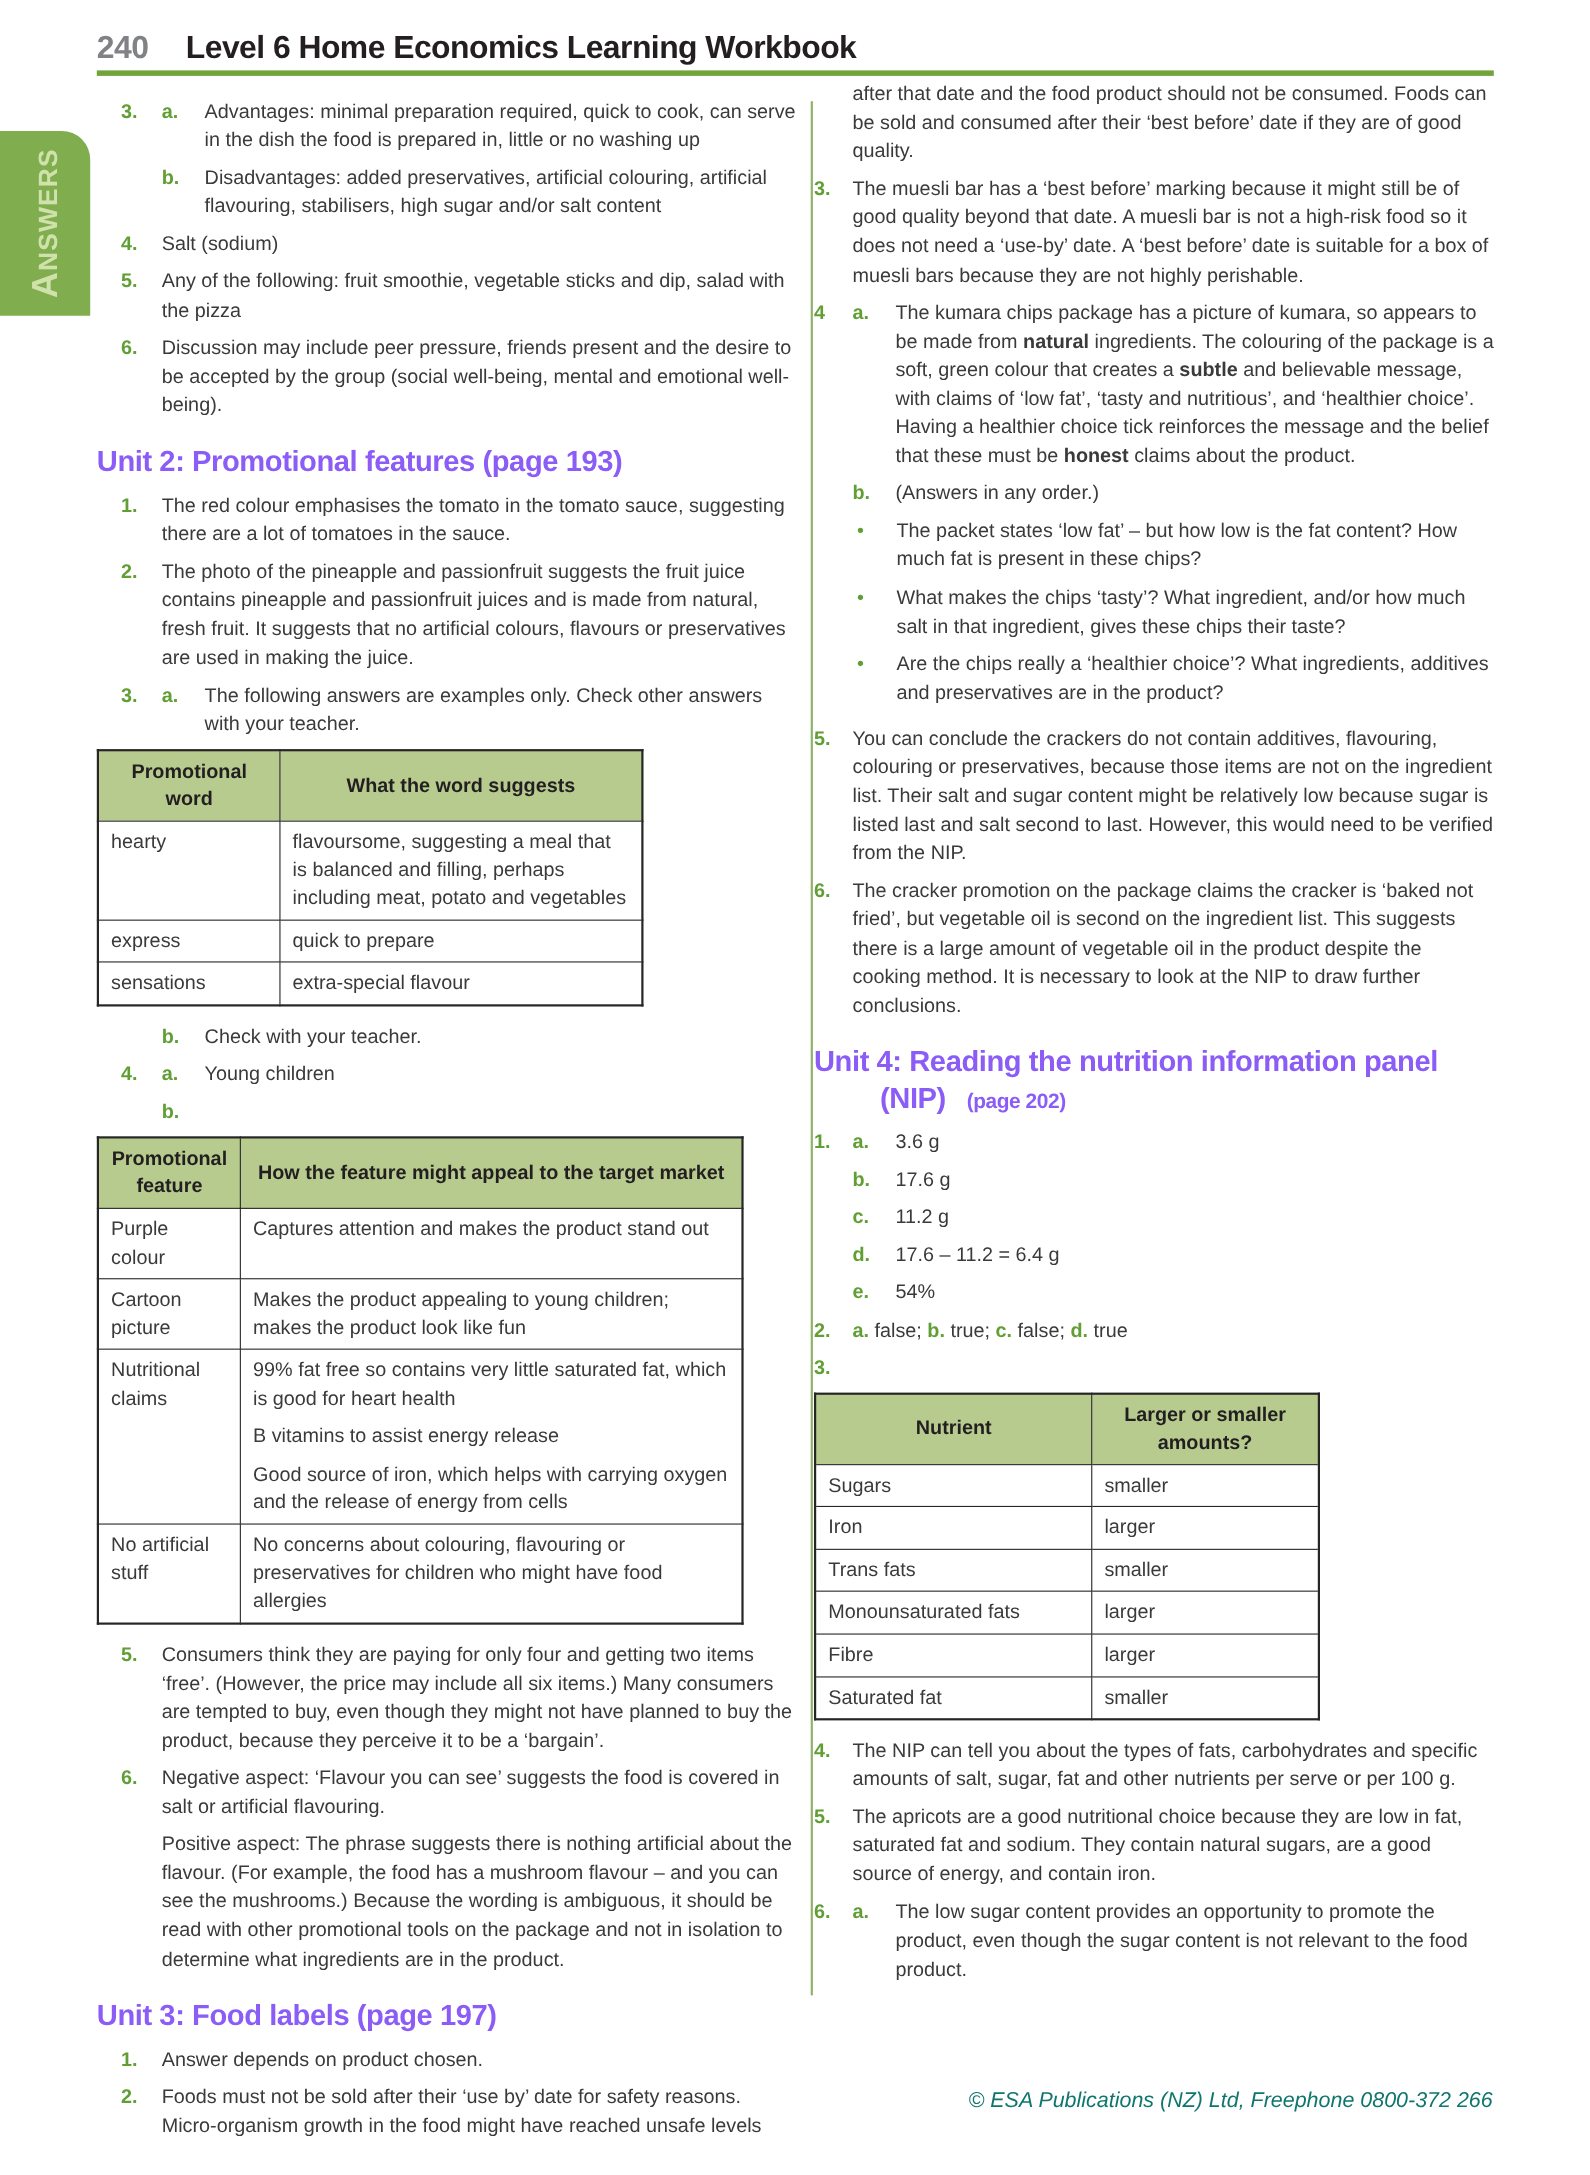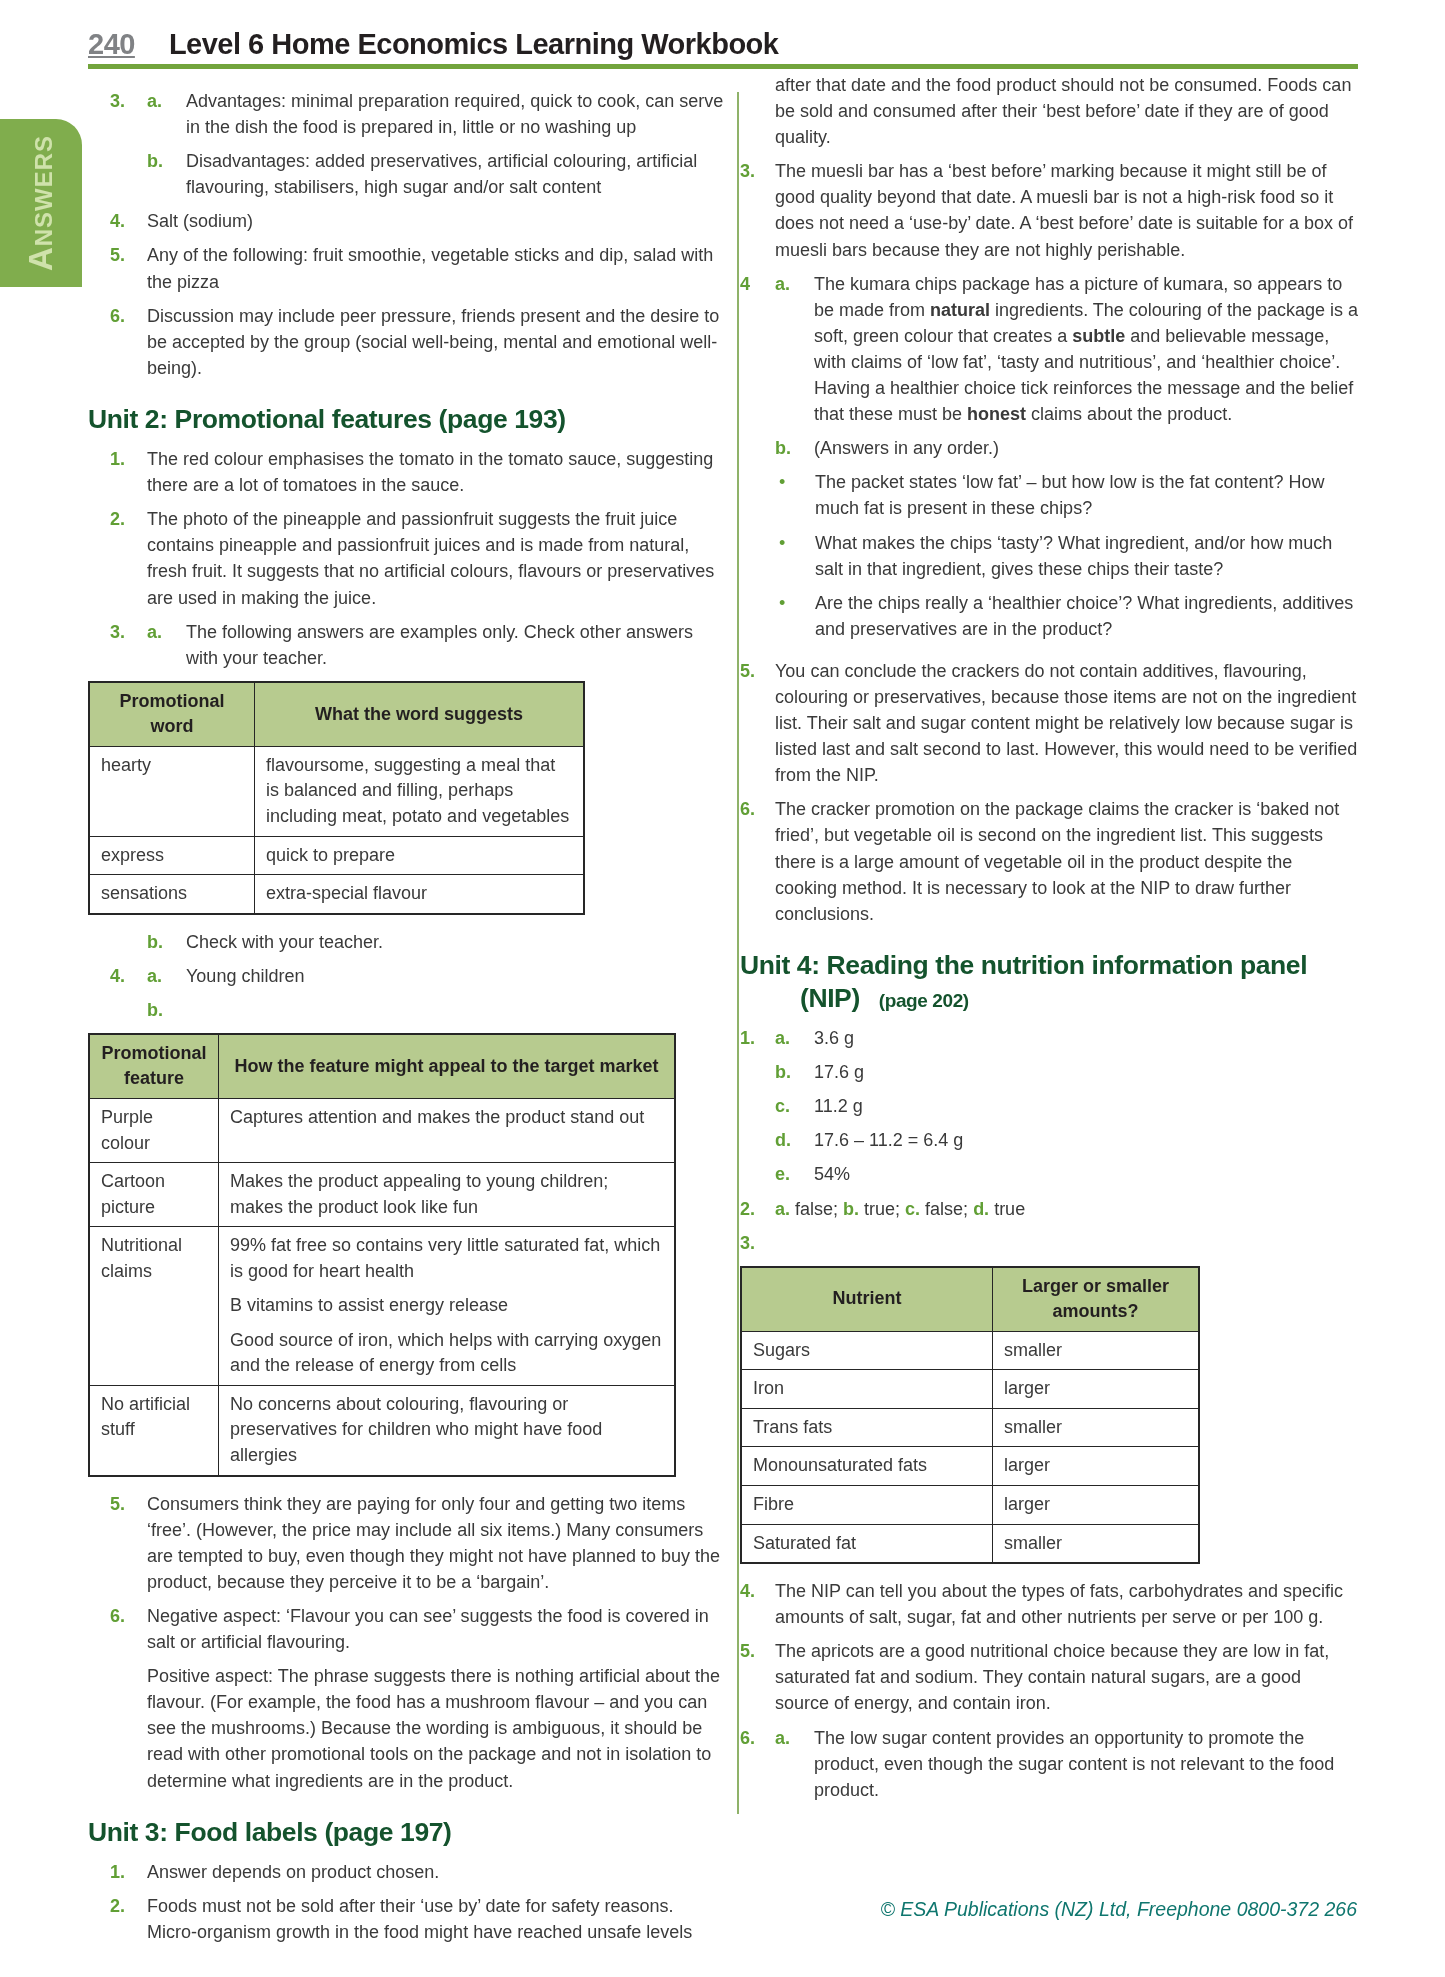--- a/index.html
+++ b/index.html
@@ -1,41 +1,41 @@
 <!DOCTYPE html>
 <html><head>
 <meta charset="utf-8">
 <style>
   html,body{margin:0;padding:0;background:#ffffff;}
   .page{position:relative;width:1445px;height:1977px;background:#ffffff;
         font-family:"Liberation Sans",sans-serif;color:#3a3a3a;overflow:hidden;}
 
   
   .header-row{position:absolute;left:88px;top:28px;width:1270px;display:flex;gap:34px;align-items:baseline;}
-  .page-num{color:#808285;font-size:29px;font-weight:bold;letter-spacing:-0.5px;text-decoration:underline;}
+  .page-num{color:#808285;font-size:29px;font-weight:bold;letter-spacing:-0.5px;}
   .doc-title{color:#231f20;font-size:29px;font-weight:bold;letter-spacing:-0.5px;}
   .header-rule{position:absolute;left:88px;top:64px;width:1270px;height:5px;background:#72a43c;}
 
   
   .answers-tab{position:absolute;left:0;top:119px;width:82px;height:168px;background:#80ad4d;
                border-radius:0 26px 0 0;}
   .tab-text{position:absolute;inset:0;display:flex;align-items:center;justify-content:center;}
   .tab-rot{transform:rotate(-90deg);white-space:nowrap;color:#cfe2ab;font-weight:bold;
            font-size:24px;letter-spacing:1px;}
   .tab-cap{font-size:33px;}
 
   
   .col-divider{position:absolute;left:737px;top:92px;width:2px;height:1722px;background:#8fb269;}
 
   
   .col-left{position:absolute;left:88px;top:88px;width:636px;}
   .col-right{position:absolute;left:740px;top:72px;width:618px;}
   .body-text{font-size:18px;line-height:1.45;}
 
-  .unit-heading{color:#14532d;font-size:26.5px;font-weight:bold;letter-spacing:-0.4px;
+  .unit-heading{color:#8b5cf6;font-size:26.5px;font-weight:bold;letter-spacing:-0.4px;
                 margin:22px 0 10px 0;line-height:1.25;}
   .green{color:#619f35;font-weight:bold;}
 
   .l-item{display:grid;grid-template-columns:37px 1fr;margin:0 0 8px 22px;}
   .r-item{display:grid;grid-template-columns:35px 1fr;margin:0 0 8px 0;}
   .num{color:#619f35;font-weight:bold;}
   .sub{display:grid;grid-template-columns:39px 1fr;margin-bottom:8px;}
   .sub:last-child{margin-bottom:0;}
   .letter{color:#619f35;font-weight:bold;}
   .para + .para{margin-top:8px;}

